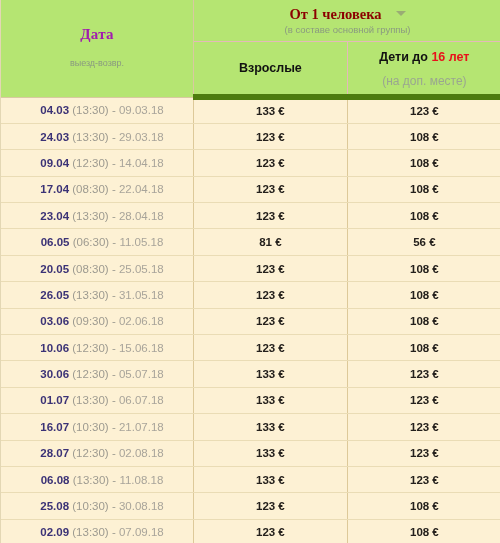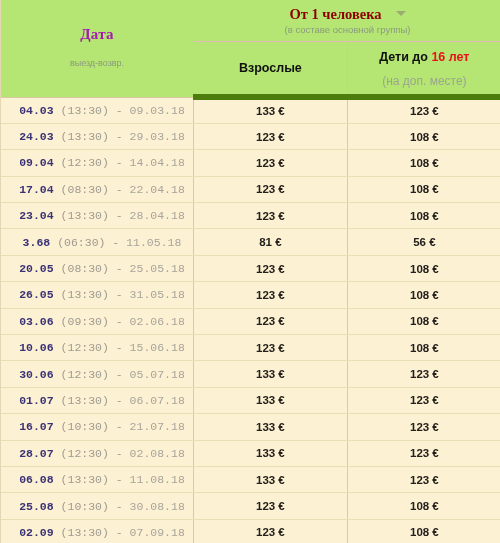--- a/index.html
+++ b/index.html
@@ -114,21 +114,21 @@
   td.c-date, td.c-price {
     background: #fdf1d4;
     border-bottom: 1px solid #eadcb5;
     font-size: 11.5px;
     vertical-align: middle;
   }
   td.c-date {
     border-right: 1px solid #ddc999;
     text-align: center;
     padding: 0 6px 0 16px;
-    font-family: Liberation Mono, monospace;
+    font-family: Liberation Sans, sans-serif;
   }
   td.c-price {
     text-align: center;
     font-family: "Liberation Sans", sans-serif;
     font-weight: bold;
     color: #24201c;
     font-size: 11.5px;
   }
   td.c-price.adults {
     border-right: 1px solid #ddc999;
@@ -199,21 +199,21 @@
           <td class="c-date"><span class="d-start">17.04</span> <span class="d-time">(08:30)</span> <span class="d-dash">-</span> <span class="d-end">22.04.18</span></td>
           <td class="c-price adults">123 €</td>
           <td class="c-price children">108 €</td>
         </tr>
         <tr>
           <td class="c-date"><span class="d-start">23.04</span> <span class="d-time">(13:30)</span> <span class="d-dash">-</span> <span class="d-end">28.04.18</span></td>
           <td class="c-price adults">123 €</td>
           <td class="c-price children">108 €</td>
         </tr>
         <tr>
-          <td class="c-date"><span class="d-start">3.68</span> <span class="d-time">(06:30)</span> <span class="d-dash">-</span> <span class="d-end">11.05.18</span></td>
+          <td class="c-date"><span class="d-start">06.05</span> <span class="d-time">(06:30)</span> <span class="d-dash">-</span> <span class="d-end">11.05.18</span></td>
           <td class="c-price adults">81 €</td>
           <td class="c-price children">56 €</td>
         </tr>
         <tr>
           <td class="c-date"><span class="d-start">20.05</span> <span class="d-time">(08:30)</span> <span class="d-dash">-</span> <span class="d-end">25.05.18</span></td>
           <td class="c-price adults">123 €</td>
           <td class="c-price children">108 €</td>
         </tr>
         <tr>
           <td class="c-date"><span class="d-start">26.05</span> <span class="d-time">(13:30)</span> <span class="d-dash">-</span> <span class="d-end">31.05.18</span></td>

